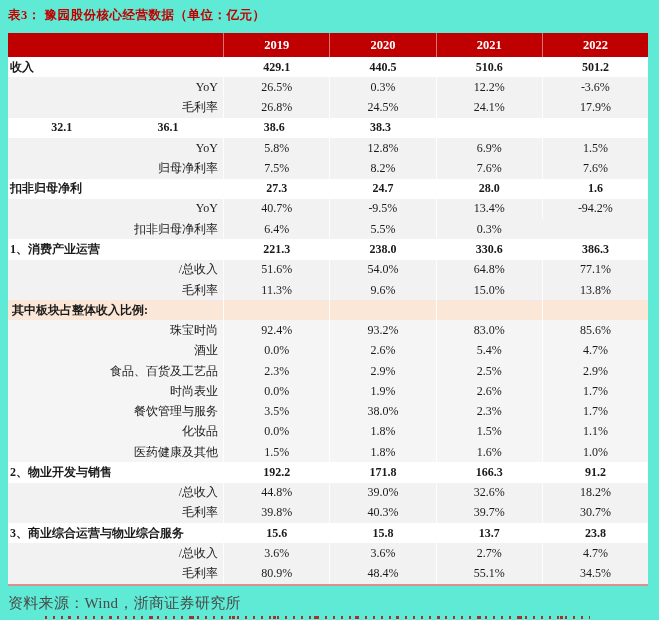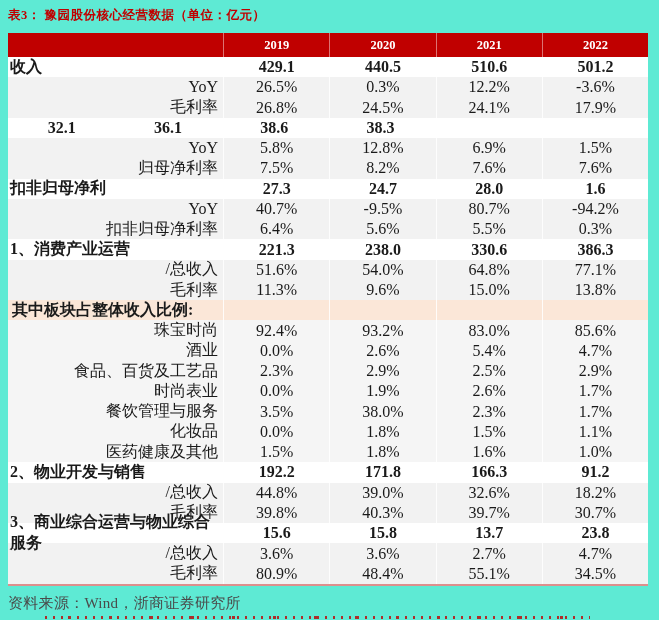--- a/index.html
+++ b/index.html
@@ -6,21 +6,21 @@
   .page{position:relative;width:659px;height:620px;background:#5eead4;overflow:hidden;
         font-family:"Liberation Serif","DejaVu Serif",serif;color:#1a1a1a;}
   .title{position:absolute;top:7px;left:8px;font-size:12.5px;font-weight:bold;color:#c00000;letter-spacing:.5px;}
   .table{position:absolute;top:33px;left:8px;width:640px;}
   .thead{display:flex;height:24px;background:#c00000;color:#ffffff;font-weight:bold;font-size:12.5px;align-items:center;}
   .hcell{display:flex;align-items:center;justify-content:center;height:100%;box-sizing:border-box;}
   .labelcol{width:215px;box-sizing:border-box;}
   .datacol{width:106.25px;box-sizing:border-box;text-align:center;display:flex;align-items:center;justify-content:center;}
   .thead .datacol{border-left:1px solid rgba(255,255,255,.45);text-align:center;}
   .tbody{border-bottom:2px solid #dd8f8d;}
-  .row{display:flex;height:20.27px;align-items:flex-end;font-size:16px;}
+  .row{display:flex;height:20.27px;align-items:flex-end;font-size:12px;}
   .row .labelcol{height:100%;display:flex;align-items:center;justify-content:flex-end;padding-right:5px;}
   .row .datacol{height:100%;border-left:1px solid rgba(255,255,255,.85);}
   .row.section{background:#ffffff;font-weight:bold;}
   .row.section .labelcol{justify-content:flex-start;padding-left:2px;}
   .row.sub{background:#f2f2f2;}
   .row.segment{background:#f5f5f5;}
   .row.highlight{background:#fbe7d8;font-weight:bold;}
   .row.highlight .labelcol{justify-content:flex-start;padding-left:4px;}
   .source{position:absolute;top:594px;left:8px;font-size:15px;color:#4a4a4a;letter-spacing:.3px;}
   .clipped-red{position:absolute;top:616px;left:45px;width:545px;height:3px;
@@ -88,27 +88,26 @@
           <div class="labelcol">扣非归母净利</div>
           <div class="datacol">27.3</div>
           <div class="datacol">24.7</div>
           <div class="datacol">28.0</div>
           <div class="datacol">1.6</div>
         </div>
         <div class="row sub">
           <div class="labelcol">YoY</div>
           <div class="datacol">40.7%</div>
           <div class="datacol">-9.5%</div>
-          <div class="datacol">80.7%</div>
+          <div class="datacol">13.4%</div>
           <div class="datacol">-94.2%</div>
         </div>
         <div class="row sub">
           <div class="labelcol">扣非归母净利率</div>
           <div class="datacol">6.4%</div>
-          <div class="datacol">5.6%</div>
           <div class="datacol">5.5%</div>
           <div class="datacol">0.3%</div>
         </div>
         <div class="row section">
           <div class="labelcol">1、消费产业运营</div>
           <div class="datacol">221.3</div>
           <div class="datacol">238.0</div>
           <div class="datacol">330.6</div>
           <div class="datacol">386.3</div>
         </div>

